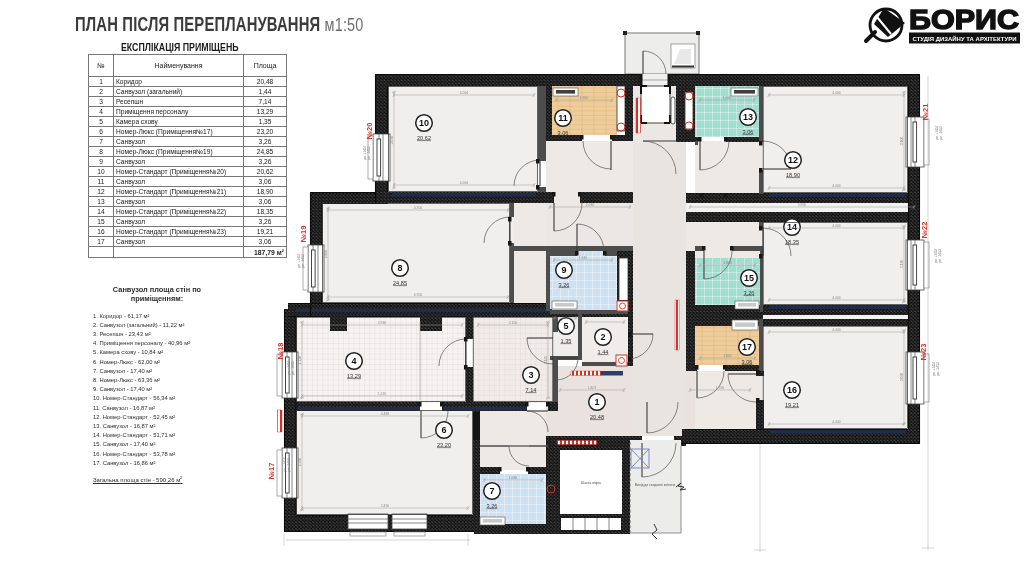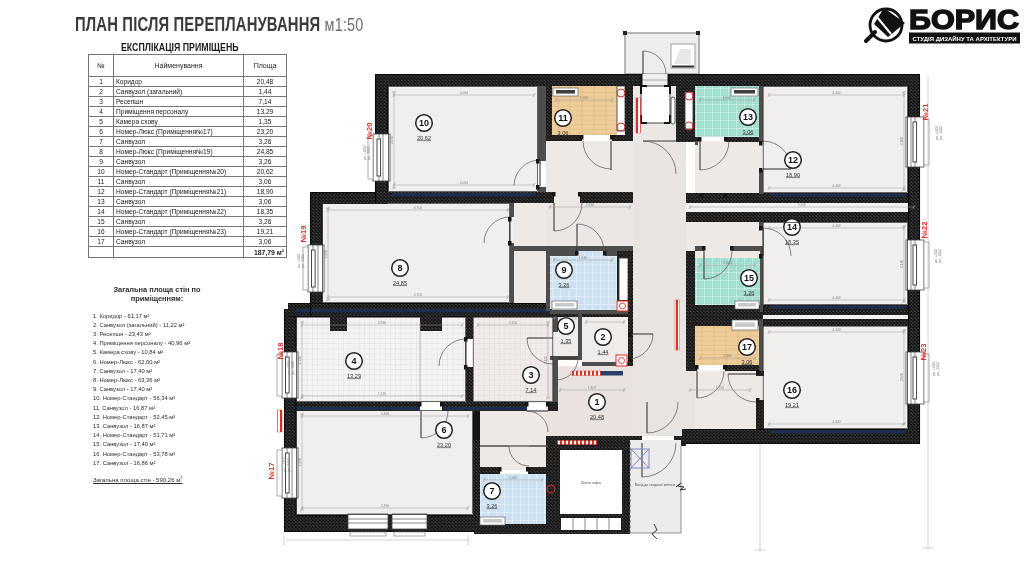--- a/index.html
+++ b/index.html
@@ -111,21 +111,21 @@
       </tr>
   <tr style="height:9px;">
         <td></td>
         <td></td>
         <td style="text-align:right;font-size:6.8px;font-weight:bold;padding-right:2px;">187,79 м<span style="font-size:4px;vertical-align:super;">2</span></td>
       </tr>
 </tbody>
   </table>
 
 <div class="abs" style="left:93px;top:286px;width:140px;color:#2e2e2e;">
-  <div style="text-align:center;font-weight:bold;font-size:7.4px;line-height:8.8px;width:100px;margin-left:14px;">Загальна площа стін по приміщенням:</div>
+  <div style="text-align:center;font-weight:bold;font-size:7.4px;line-height:8.8px;width:100px;margin-left:14px;">Санвузол площа стін по приміщенням:</div>
   <div style="margin-top:8px;font-size:5.8px;line-height:9.2px;white-space:pre;">1. Коридор - 61,17 м²
 2. Санвузол (загальний) - 11,22 м²
 3. Ресепшн - 23,43 м²
 4. Приміщення персоналу - 40,96 м²
 5. Камера схову - 10,84 м²
 6. Номер-Люкс - 62,00 м²
 7. Санвузол - 17,40 м²
 8. Номер-Люкс - 63,36 м²
 9. Санвузол - 17,40 м²
 10. Номер-Стандарт - 56,34 м²

